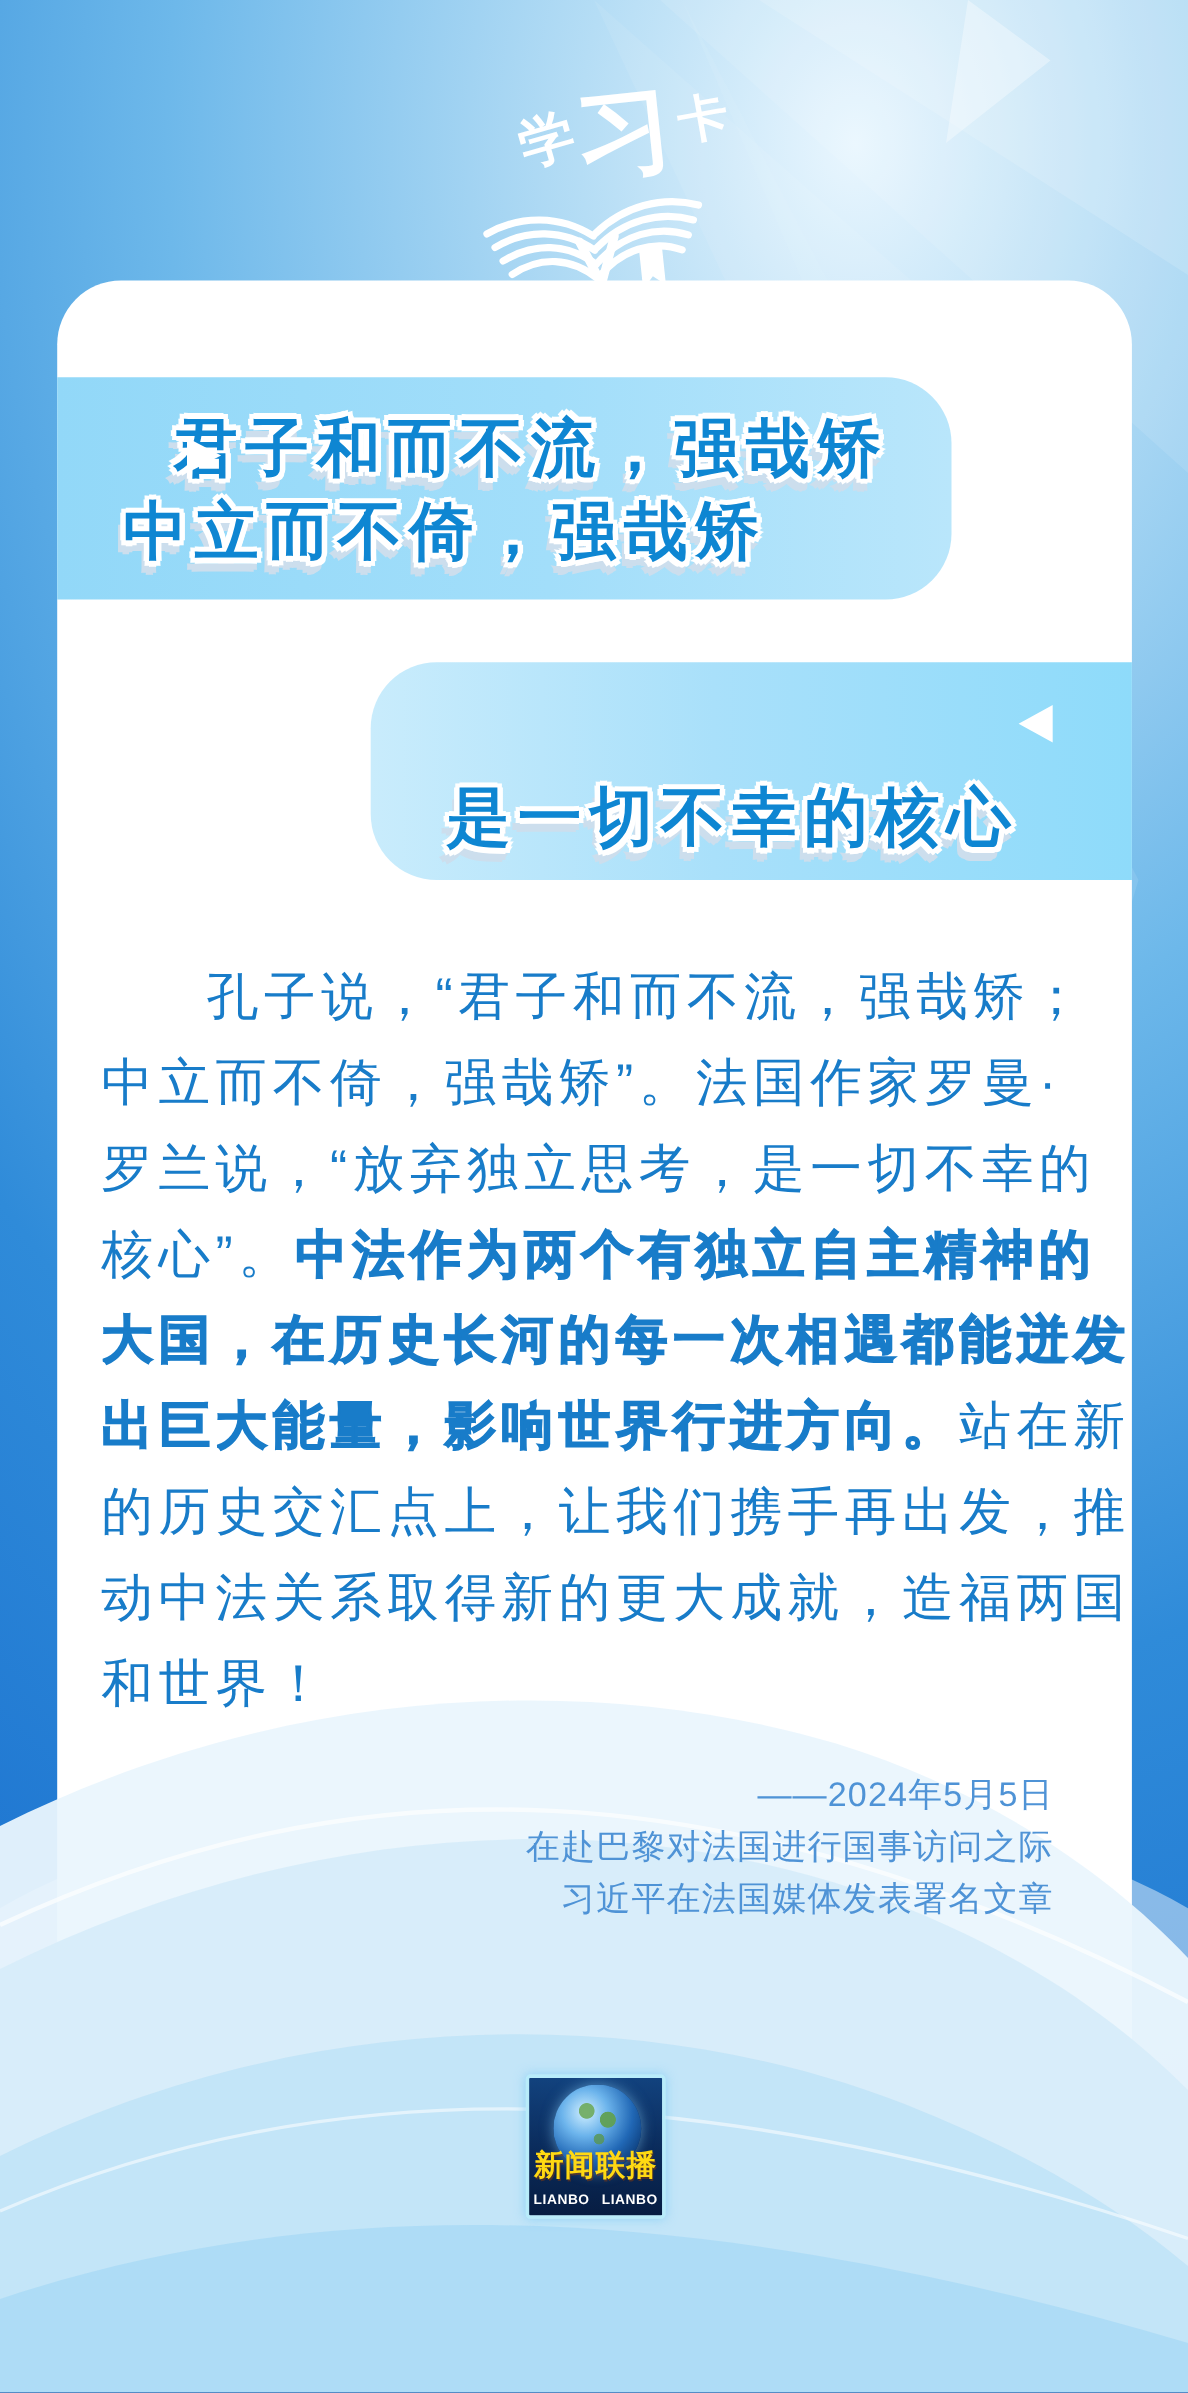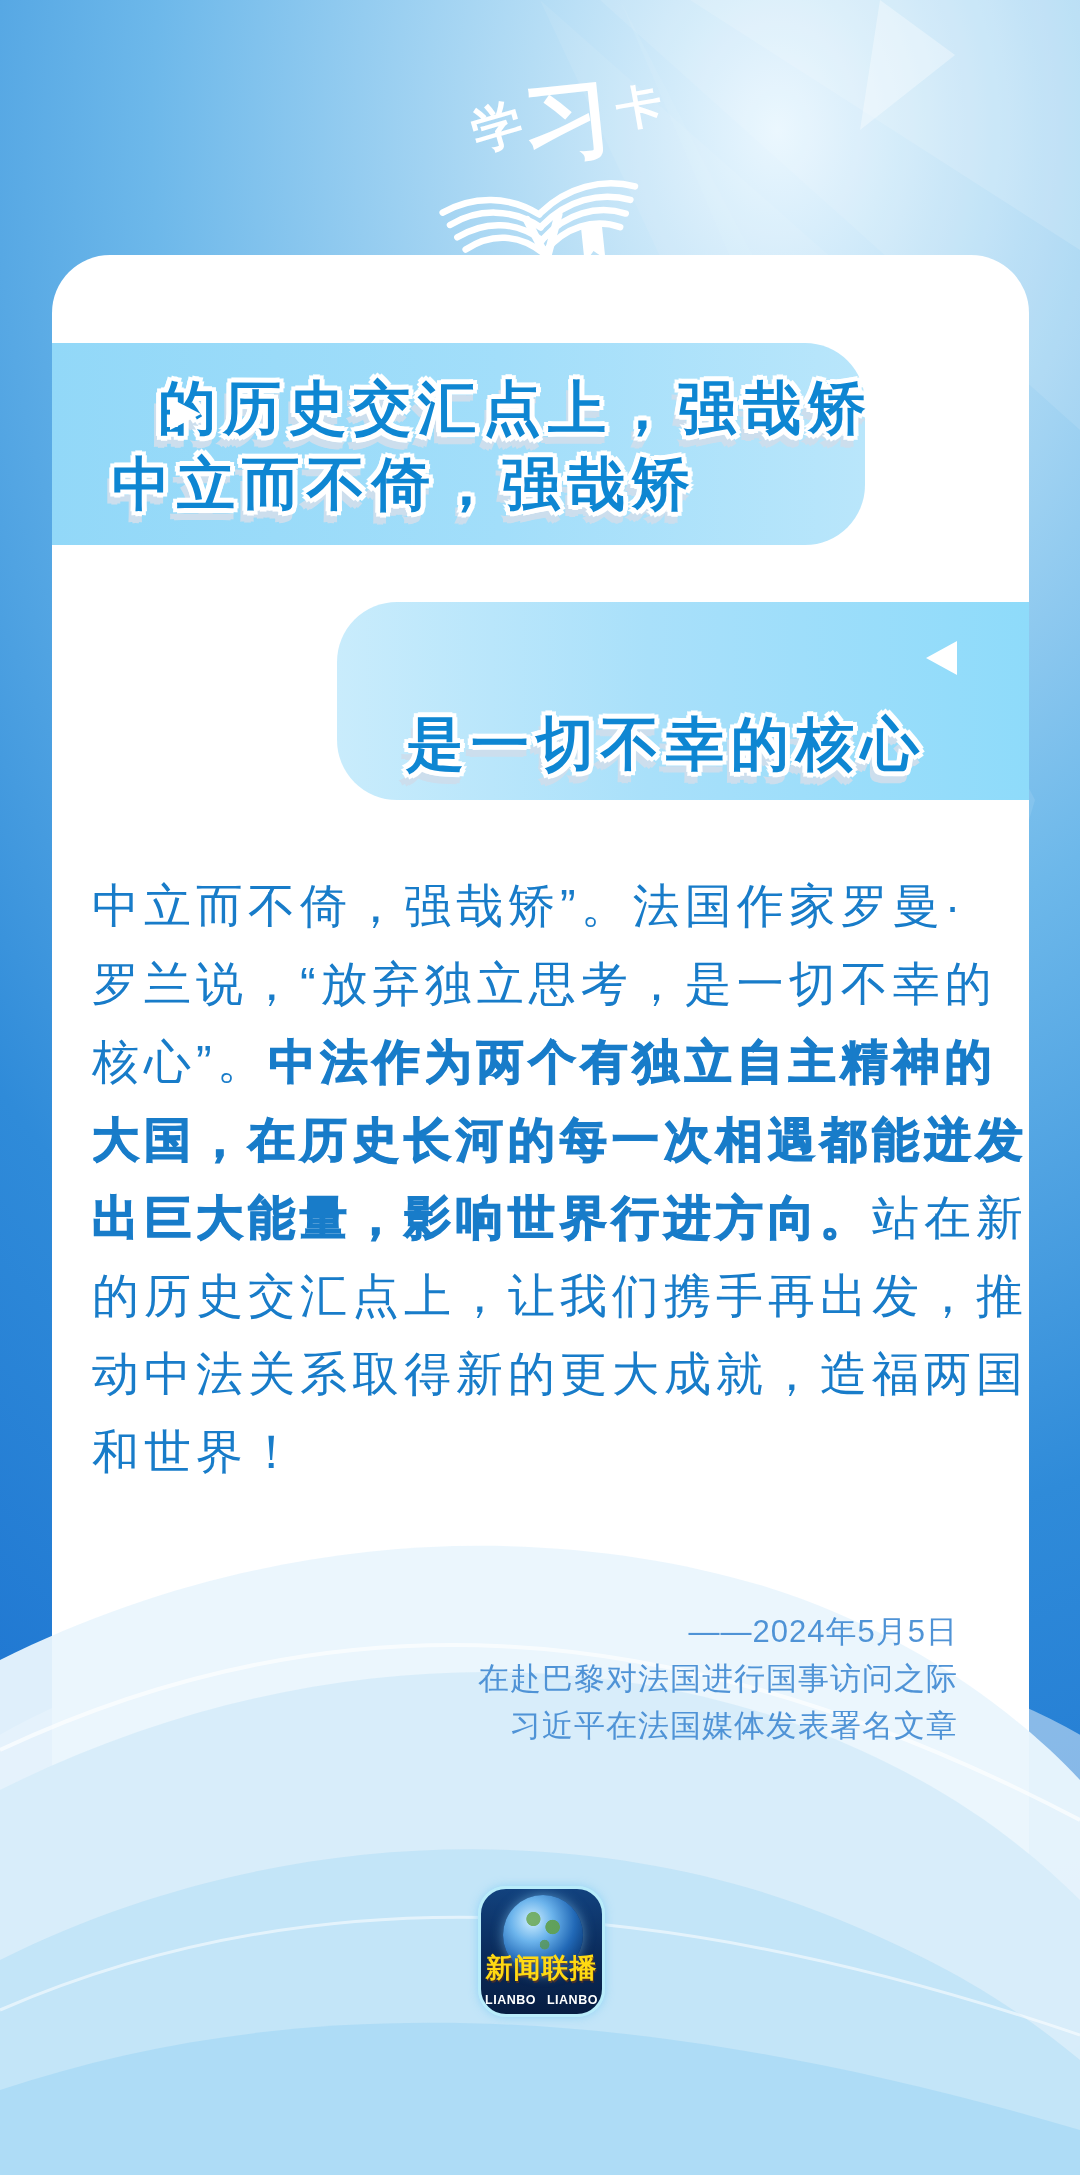--- a/index.html
+++ b/index.html
@@ -46,21 +46,21 @@
   .bodytext{position:absolute;left:92px;top:867px;width:905px;z-index:3;color:#187cc9;}
   .bline{height:78px;line-height:78px;font-size:47px;letter-spacing:5px;white-space:nowrap;}
   .bline .b{font-weight:800;-webkit-text-stroke:1.3px #187cc9;}
   .indent{padding-left:96px;}
   
   .attr{position:absolute;right:122px;top:1608px;text-align:right;z-index:5;color:#4f93d6;font-size:31px;line-height:47px;letter-spacing:1px;}
   
   .waves{position:absolute;left:0;top:1490px;z-index:4;}
   
   .cctv{position:absolute;left:478px;top:1886px;width:127px;height:131px;z-index:6;
-    border-radius:28px;border:3px solid #b8ecfa;box-sizing:border-box;
+    border-radius:4px;border:3px solid #b8ecfa;box-sizing:border-box;
     background:linear-gradient(180deg,#12427e 0%,#0a2a59 55%,#071d42 100%);
     box-shadow:0 0 10px rgba(130,205,245,.75);overflow:hidden;text-align:center;}
   .globe{position:absolute;left:22px;top:6px;width:80px;height:80px;border-radius:50%;
     background:
       radial-gradient(circle at 62% 40%, rgba(96,160,84,.95) 0 10%, rgba(96,160,84,0) 11%),
       radial-gradient(circle at 38% 30%, rgba(110,170,92,.9) 0 9%, rgba(110,170,92,0) 10%),
       radial-gradient(circle at 52% 62%, rgba(88,150,80,.8) 0 7%, rgba(88,150,80,0) 8%),
       radial-gradient(circle at 36% 32%, #cfeeff 0%, #6cb4ec 28%, #2168b6 58%, #0b3a76 82%, #072a58 100%);
     box-shadow:0 0 12px rgba(140,210,250,.55);}
   .cctv-title{position:absolute;left:0;right:0;bottom:28px;font-size:27px;font-weight:900;color:#ffd912;
@@ -98,30 +98,31 @@
       <path d="M189 65 C 164 53, 134 59, 112 81"></path>
     </g>
     <path d="M97 48 L113 88 L129 46" stroke="#ffffff" stroke-width="8" fill="none" stroke-linecap="round" stroke-linejoin="round"></path>
     <path d="M150 60 L150 97 L160 86 L171 95 L171 57 Z" fill="#ffffff"></path>
   </svg>
 
   <div class="card"></div>
 
   <div class="bubble bubble1">
     <span class="tri tri-right"></span>
-    <div class="qline b1l1">的历史交汇点上，强哉矫</div>
+    <div class="qline b1l1">君子和而不流，强哉矫</div>
     <div class="qline b1l2">中立而不倚，强哉矫</div>
   </div>
 
   <div class="bubble bubble2">
     <span class="tri tri-left"></span>
     <div class="qline b2l2">是一切不幸的核心</div>
   </div>
 
   <div class="bodytext">
+    <div class="bline indent"><span>孔子说，“君子和而不流，强哉矫；</span></div>
     <div class="bline"><span>中立而不倚，强哉矫”。法国作家罗曼·</span></div>
     <div class="bline"><span>罗兰说，“放弃独立思考，是一切不幸的</span></div>
     <div class="bline"><span>核心”。</span><span class="b">中法作为两个有独立自主精神的</span></div>
     <div class="bline"><span class="b">大国，在历史长河的每一次相遇都能迸发</span></div>
     <div class="bline"><span class="b">出巨大能量，影响世界行进方向。</span><span>站在新</span></div>
     <div class="bline"><span>的历史交汇点上，让我们携手再出发，推</span></div>
     <div class="bline"><span>动中法关系取得新的更大成就，造福两国</span></div>
     <div class="bline"><span>和世界！</span></div>
   </div>
 

